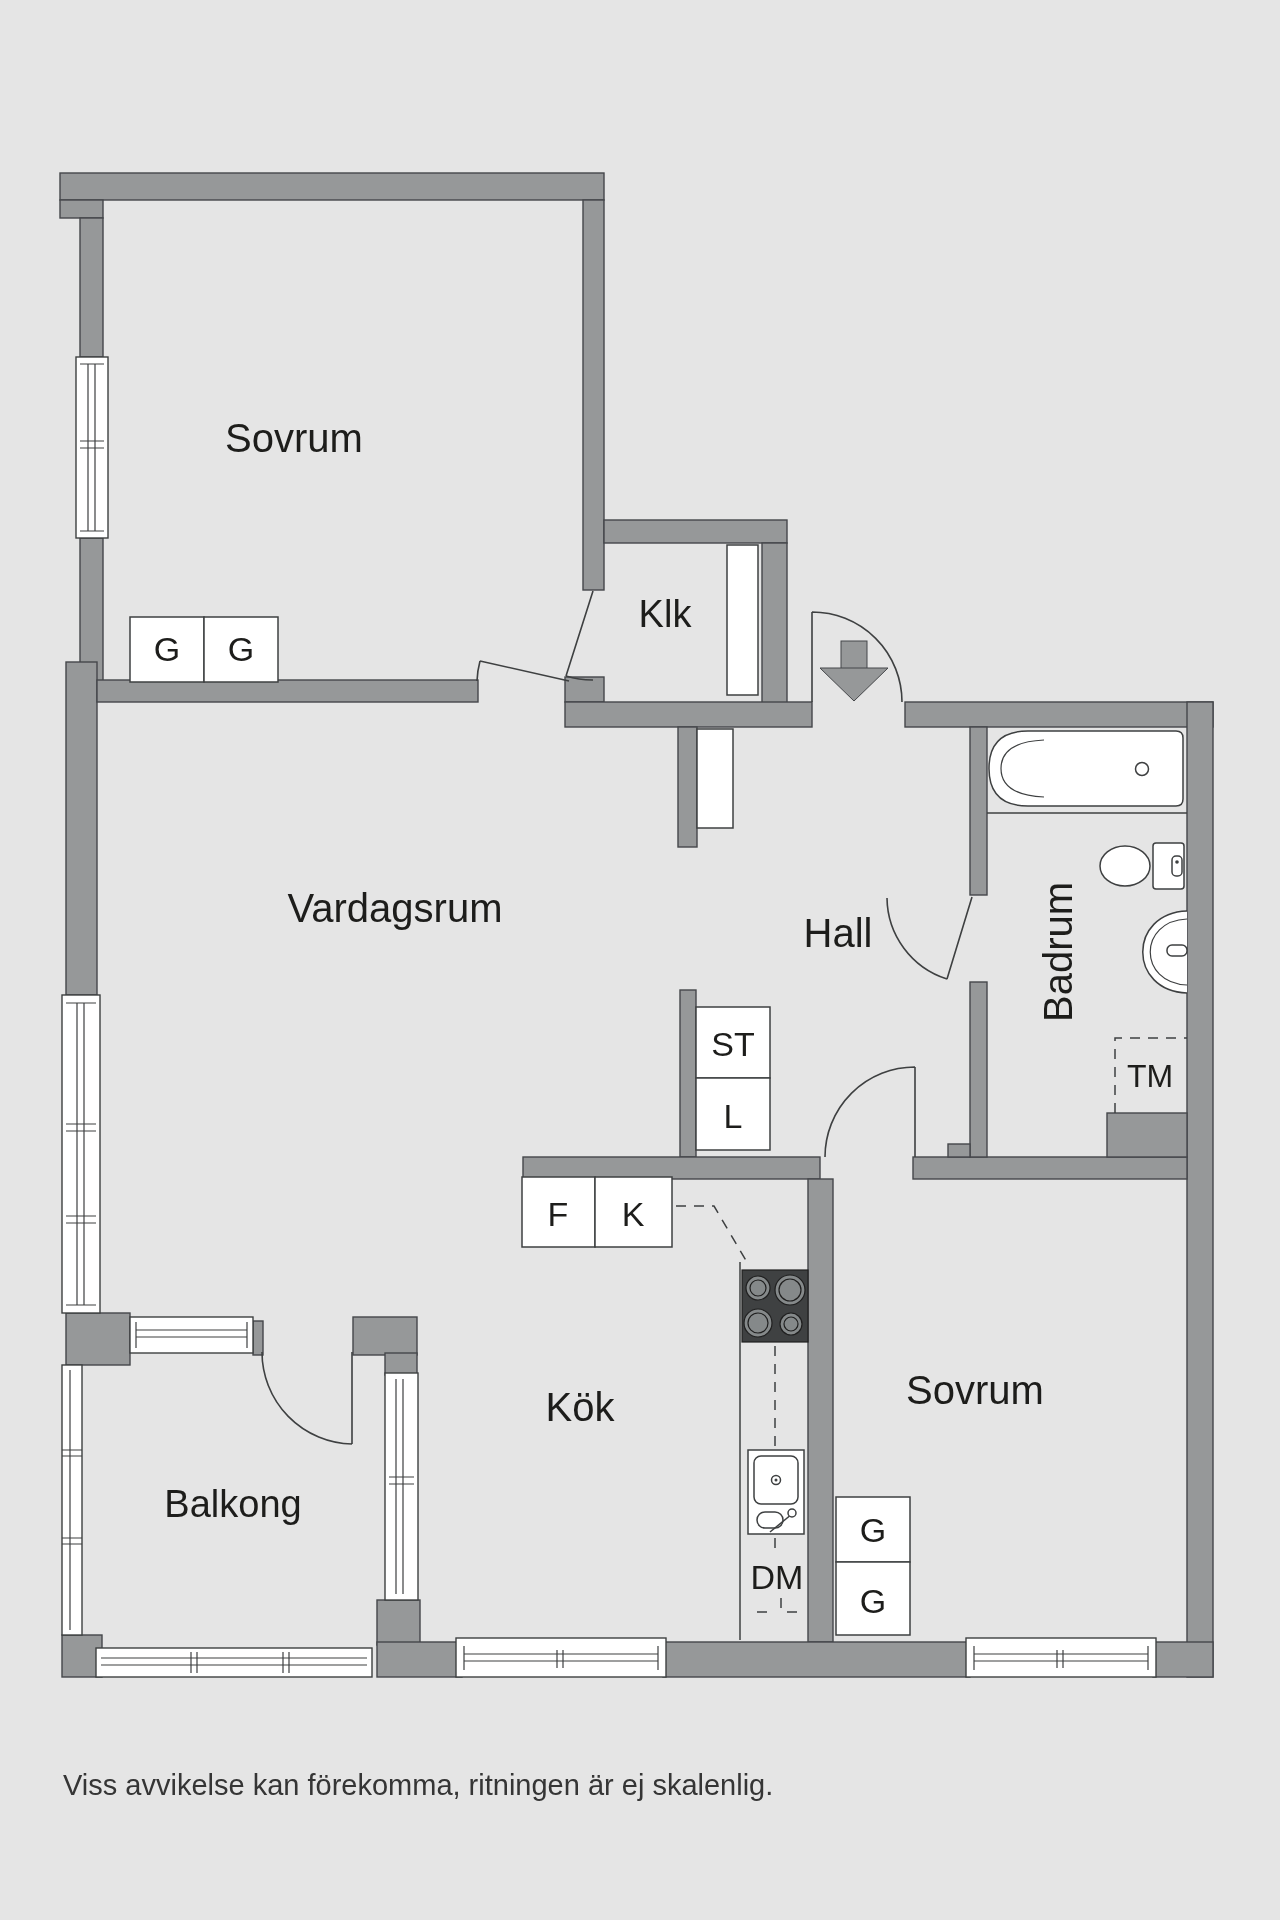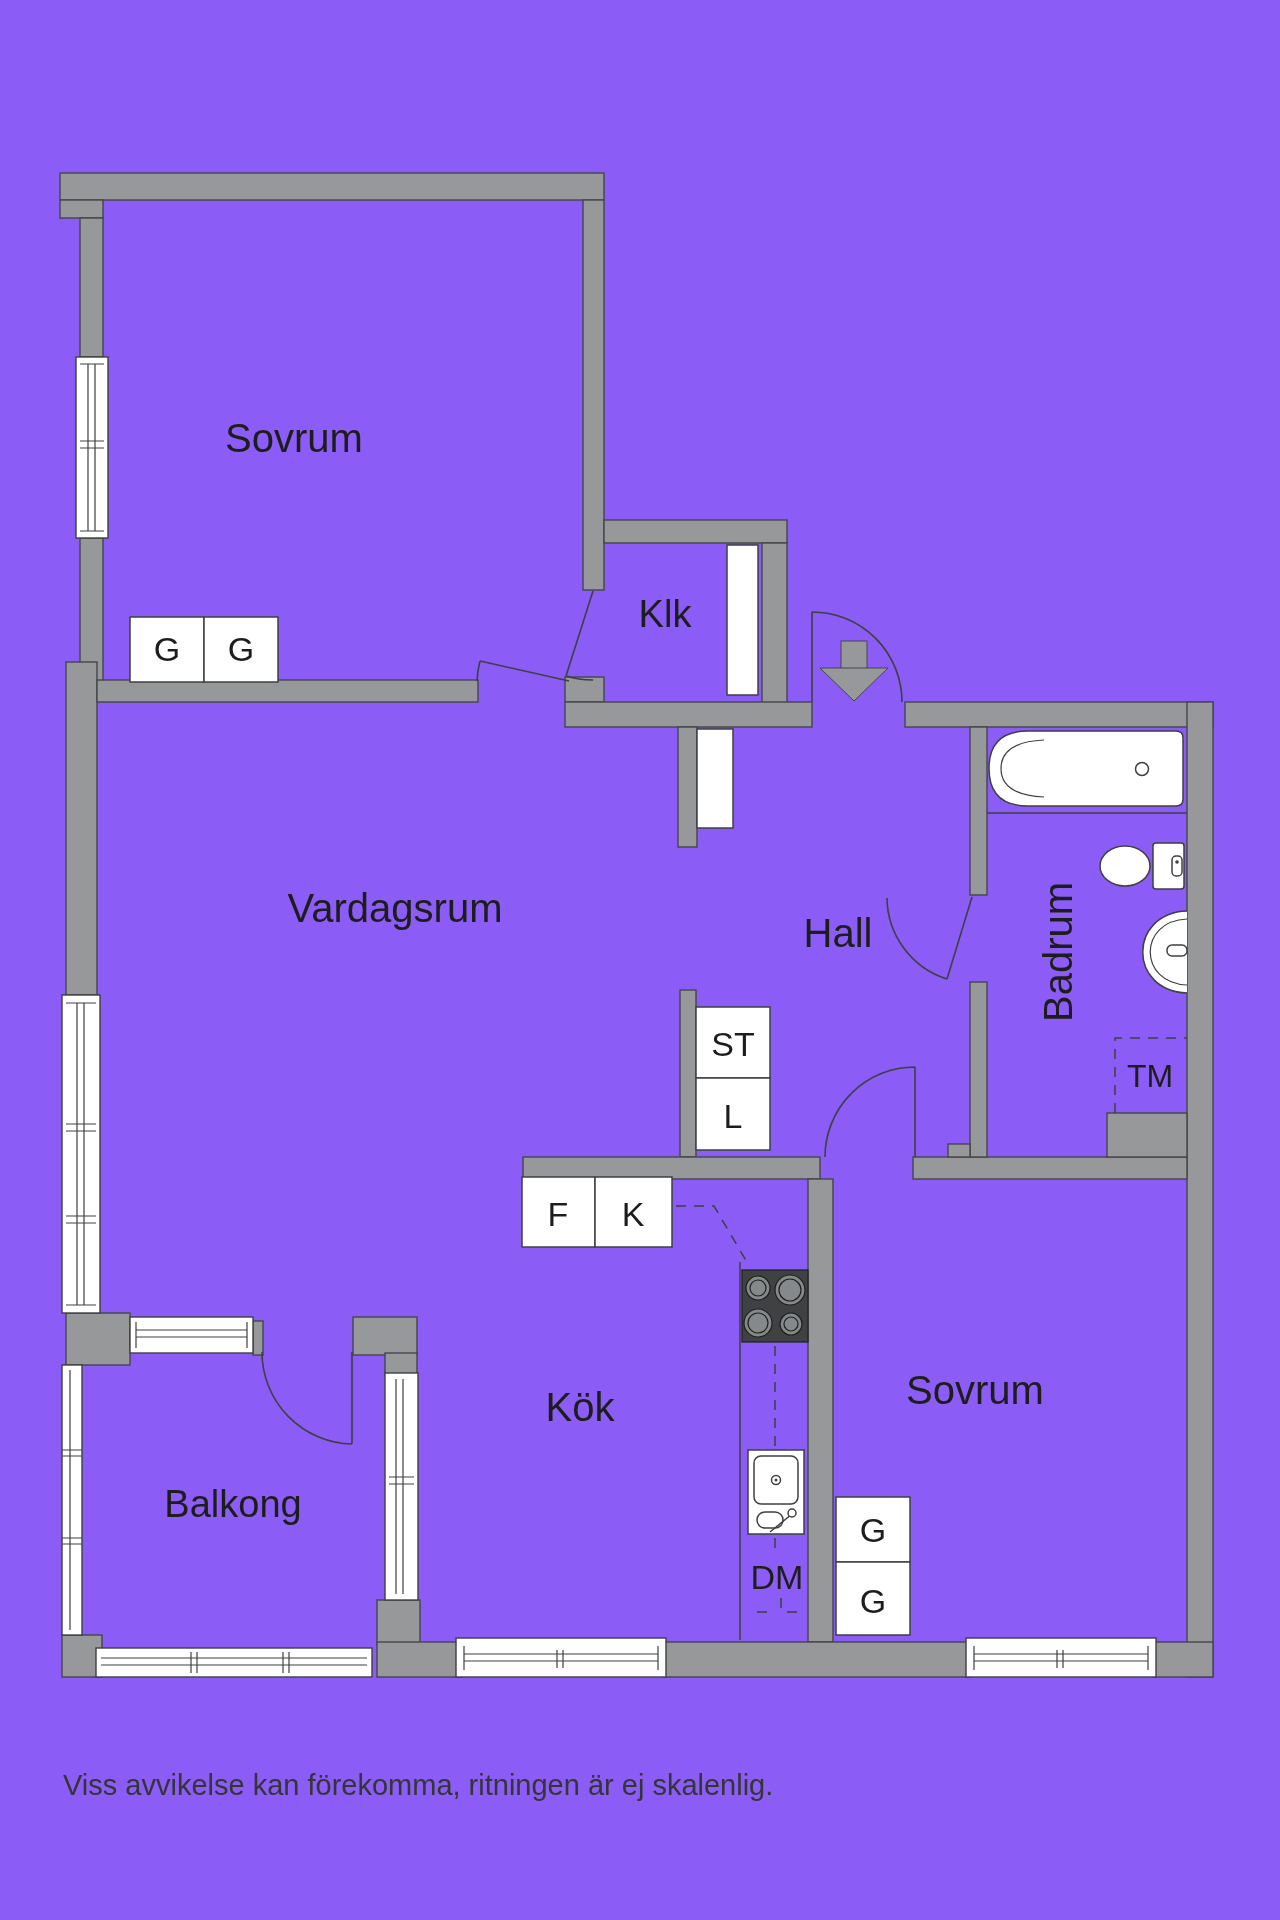--- a/index.html
+++ b/index.html
@@ -1,16 +1,16 @@
 <!DOCTYPE html>
 <html><head>
 <meta charset="utf-8">
 <style>
   html,body{margin:0;padding:0;background:#ffffff;}
-  .page{position:relative;width:1280px;height:1920px;background:#8b5cf6;overflow:hidden;}
+  .page{position:relative;width:1280px;height:1920px;background:#e5e5e5;overflow:hidden;}
   svg{position:absolute;left:0;top:0;}
   .walls rect{stroke:#45474a;stroke-width:1.4;}
   .winbox{fill:#ffffff;stroke:#3e4041;stroke-width:1.4;}
   .winline{stroke:#3e4041;stroke-width:1.2;fill:none;}
   .cab{fill:#ffffff;stroke:#3e4041;stroke-width:1.5;}
   .fix{fill:#ffffff;stroke:#3e4041;stroke-width:1.5;}
   .fixline{stroke:#3e4041;stroke-width:1.5;fill:none;}
   .door{stroke:#3e4041;stroke-width:1.6;fill:none;}
   .dash{stroke:#3e4041;stroke-width:1.5;fill:none;stroke-dasharray:10 8;}
   .lbl{font-family:"Liberation Sans",sans-serif;fill:#1d1d1b;}

